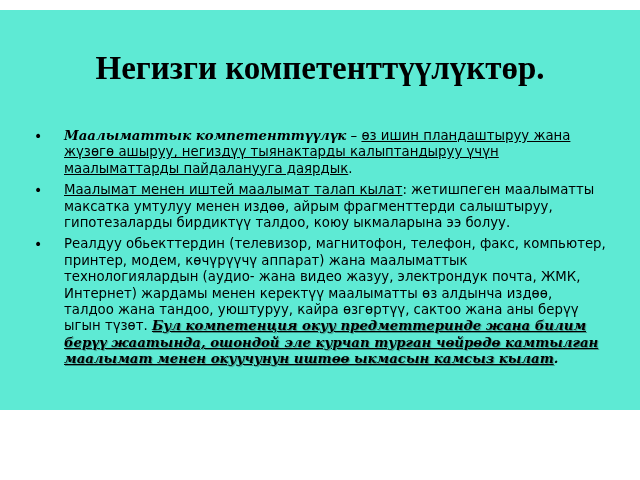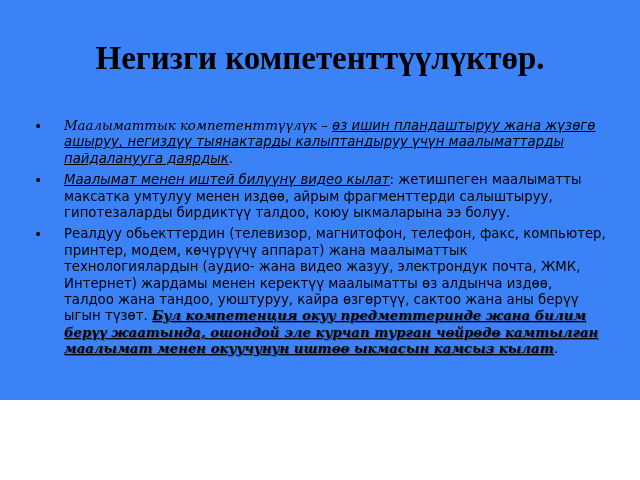--- a/index.html
+++ b/index.html
@@ -7,22 +7,23 @@
       padding: 0;
       width: 640px;
       height: 480px;
       background: #ffffff;
       overflow: hidden;
     }
     .slide {
       position: relative;
       width: 640px;
       height: 400px;
-      background: #3b82f6;
+      background: #5eead4;
       color: #000000;
+      margin-top: 10px;
     }
     .title {
       position: absolute;
       left: 0;
       top: 38px;
       width: 640px;
       text-align: center;
       font-family: "Liberation Serif", "DejaVu Serif", serif;
       font-weight: bold;
       font-size: 33px;
@@ -49,24 +50,24 @@
       margin-bottom: 5px;
     }
     .bullet-dot {
       position: absolute;
       left: 0;
       top: 0;
       width: 12px;
       font-size: 14px;
       line-height: 16.4px;
     }
-    .u { text-decoration: underline; font-style: italic; }
+    .u { text-decoration: underline; }
     .bi {
       font-family: "DejaVu Serif", "Liberation Serif", serif;
-      font-weight: normal;
+      font-weight: bold;
       font-style: italic;
     }
     .bi-u {
       font-family: "DejaVu Serif", "Liberation Serif", serif;
       font-weight: bold;
       font-style: italic;
       text-decoration: underline;
       text-shadow: 1px 1px 1px rgba(0,0,0,0.35);
       text-align: right;
     }
@@ -78,21 +79,21 @@
   <div class="title">Негизги компетенттүүлүктөр.</div>
 
   <div class="content">
     <ul class="bullets">
       <li>
         <span class="bullet-dot">•</span>
         <span class="bi">Маалыматтык компетенттүүлүк</span><span> – </span><span class="u">өз ишин пландаштыруу жана жүзөгө ашыруу, негиздүү тыянактарды калыптандыруу үчүн маалыматтарды пайдаланууга даярдык</span><span>.</span>
       </li>
       <li>
         <span class="bullet-dot">•</span>
-        <span class="u">Маалымат менен иштей билүүнү видео кылат</span><span>: жетишпеген маалыматты максатка умтулуу менен издөө, айрым фрагменттерди салыштыруу, гипотезаларды бирдиктүү талдоо, коюу ыкмаларына ээ болуу.</span>
+        <span class="u">Маалымат менен иштей маалымат талап кылат</span><span>: жетишпеген маалыматты максатка умтулуу менен издөө, айрым фрагменттерди салыштыруу, гипотезаларды бирдиктүү талдоо, коюу ыкмаларына ээ болуу.</span>
       </li>
       <li>
         <span class="bullet-dot">•</span>
         <span>Реалдуу обьекттердин (телевизор, магнитофон, телефон, факс, компьютер, принтер, модем, көчүрүүчү аппарат) жана маалыматтык технологиялардын (аудио- жана видео жазуу, электрондук почта, ЖМК, Интернет) жардамы менен керектүү маалыматты өз алдынча издөө, талдоо жана тандоо, уюштуруу, кайра өзгөртүү, сактоо жана аны берүү ыгын түзөт. </span><span class="bi-u">Бул компетенция окуу предметтеринде жана билим берүү жаатында, ошондой эле курчап турган чөйрөдө камтылган маалымат менен окуучунун иштөө ыкмасын камсыз кылат</span><span class="bi">.</span>
       </li>
     </ul>
   </div>
 </div>
 
 </body></html>

